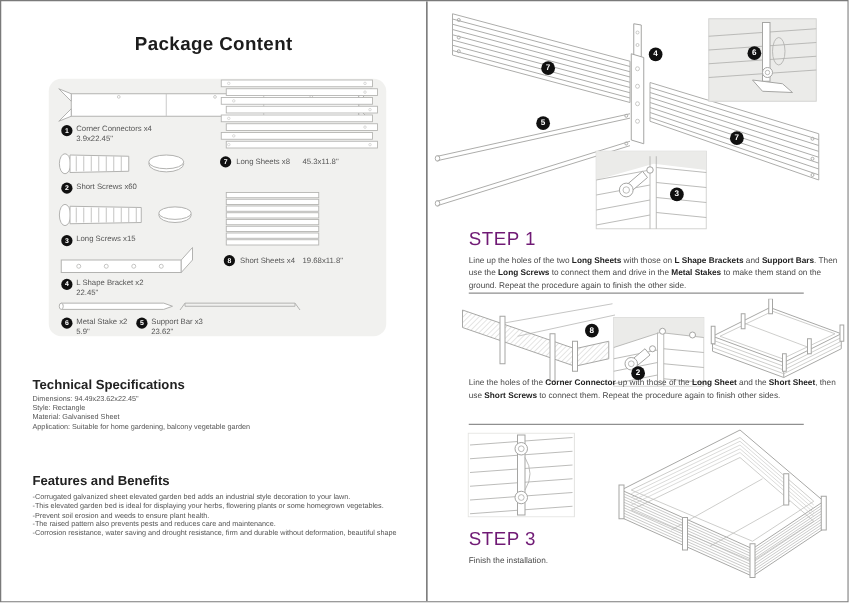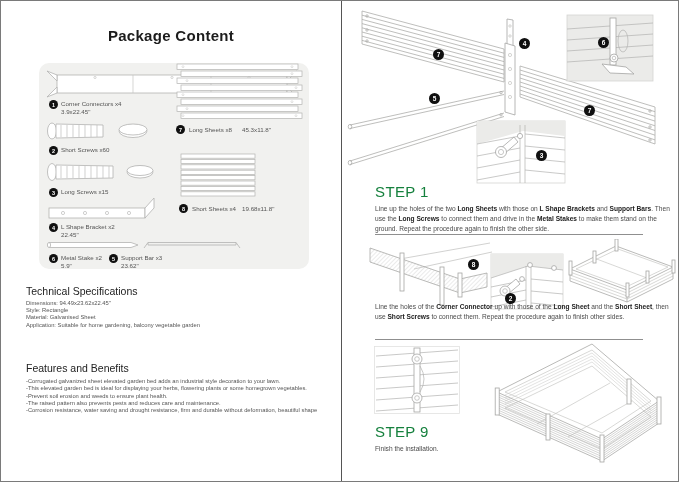--- a/index.html
+++ b/index.html
@@ -14,26 +14,26 @@
   .pkg-box{position:absolute;left:38px;top:62px;width:270px;height:206px;
            background:#f1f1ef;border-radius:10px;}
   .badge{display:inline-flex;align-items:center;justify-content:center;
          width:9px;height:9px;border-radius:50%;background:#101010;color:#fff;
          font-size:5.5px;font-weight:bold;flex:none;}
   .item{position:absolute;display:flex;gap:3px;align-items:flex-start;}
   .item .txt{font-size:6.2px;line-height:7.6px;color:#555;}
   .inline-item{position:absolute;display:flex;gap:4px;align-items:center;}
   .inline-item .txt{font-size:6.2px;color:#555;}
   .inline-item .dim{font-size:6.2px;color:#555;margin-left:6px;}
-  .sec-h{font-size:10.5px;font-weight:normal;color:#222;}
+  .sec-h{font-size:10.5px;font-weight:bold;color:#222;margin-top:17px;}
   .sec-lines{font-size:5.8px;color:#555;line-height:7.2px;white-space:nowrap;}
   .feat-lines{font-size:5.8px;color:#555;line-height:7.3px;white-space:nowrap;}
   
   #right-page{position:absolute;left:340px;top:0;width:339px;height:480px;border-left:1px solid #555;}
-  .step-h{font-size:15px;font-weight:normal;letter-spacing:.4px;color:#15803d;}
+  .step-h{font-size:15px;font-weight:normal;letter-spacing:.4px;color:#701a75;}
   .step-p{font-size:6.6px;line-height:1.5;color:#4a4a4a;width:296px;}
   .step-p b{color:#222;}
   .divider{position:absolute;left:33px;width:268px;height:0;border-top:1px solid #8f8f8f;}
   .callout{position:absolute;width:11px;height:11px;border-radius:50%;background:#101010;
            color:#fff;font-size:6.5px;font-weight:bold;display:flex;align-items:center;
            justify-content:center;z-index:5;}
   svg{display:block;}
 </style>
 </head>
 <body>
@@ -492,18 +492,18 @@
       <g fill="#ffffff" stroke="#a5a5a3" stroke-width="0.8">
         <rect x="3.2" y="54" width="4" height="27"></rect>
         <rect x="108" y="101" width="4" height="27"></rect>
         <rect x="165" y="63" width="4" height="27"></rect>
         <rect x="54" y="80" width="4" height="26"></rect>
         <rect x="135" y="45" width="4" height="25"></rect>
       </g>
     </svg>
 
     <div class="abs" style="left:33px;top:422px">
-      <div class="step-h">STEP 9</div>
+      <div class="step-h">STEP 3</div>
       <div class="step-p" style="margin-top:4px"><span>Finish the installation.</span></div>
     </div>
 
   </div>
 </div>
 
 </body></html>

